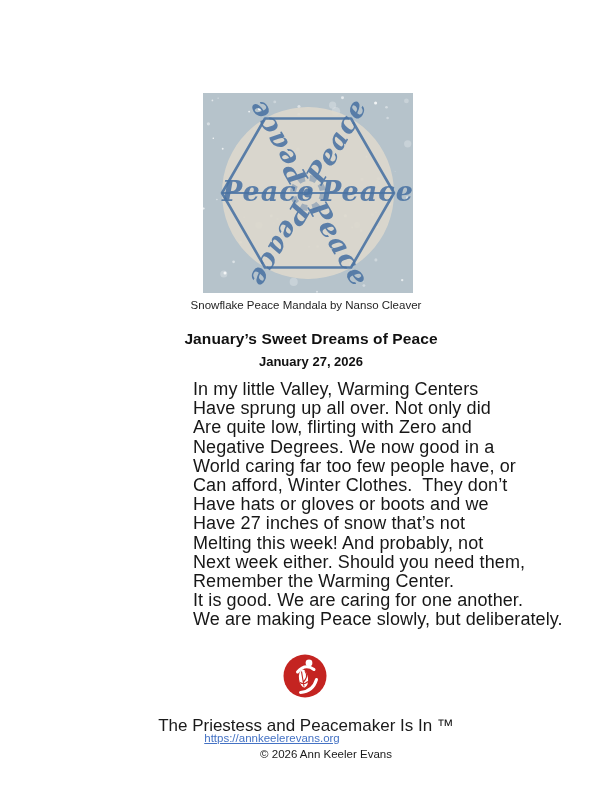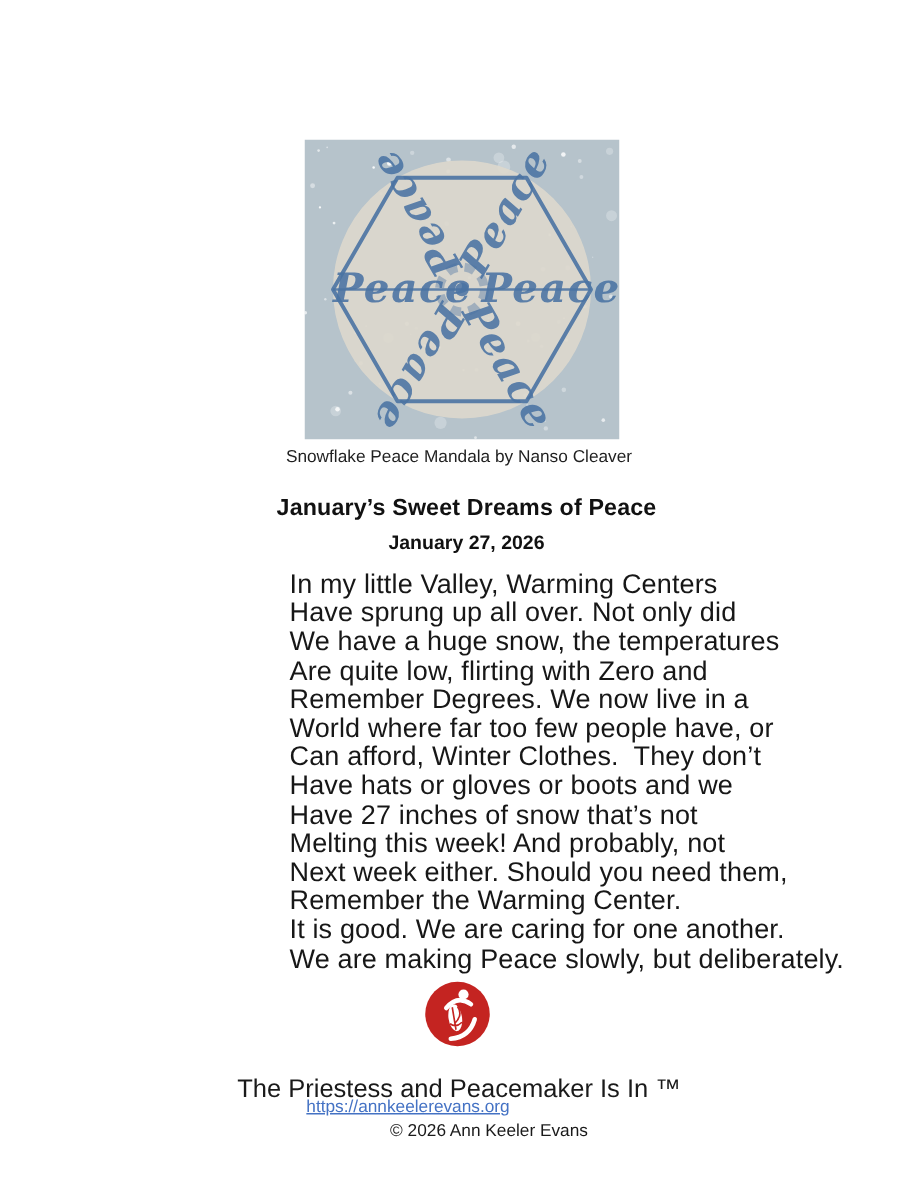--- a/index.html
+++ b/index.html
@@ -152,24 +152,23 @@
   </div>
 
   <div class="caption">Snowflake Peace Mandala by Nanso Cleaver</div>
 
   <div class="title">January’s Sweet Dreams of Peace</div>
   <div class="date">January 27, 2026</div>
 
   <div class="poem">
       <div class="poem-line">In my little Valley, Warming Centers</div>
       <div class="poem-line">Have sprung up all over. Not only did</div>
-      <div class="poem-line">We have a huge snow, the temperatures</div>
       <div class="poem-line">Are quite low, flirting with Zero and</div>
-      <div class="poem-line">Remember Degrees. We now live in a</div>
-      <div class="poem-line">World where far too few people have, or</div>
+      <div class="poem-line">Negative Degrees. We now good in a</div>
+      <div class="poem-line">World caring far too few people have, or</div>
       <div class="poem-line">Can afford, Winter Clothes.  They don’t</div>
       <div class="poem-line">Have hats or gloves or boots and we</div>
       <div class="poem-line">Have 27 inches of snow that’s not</div>
       <div class="poem-line">Melting this week! And probably, not</div>
       <div class="poem-line">Next week either. Should you need them,</div>
       <div class="poem-line">Remember the Warming Center.</div>
       <div class="poem-line">It is good. We are caring for one another.</div>
       <div class="poem-line">We are making Peace slowly, but deliberately.</div>
     </div>
 

